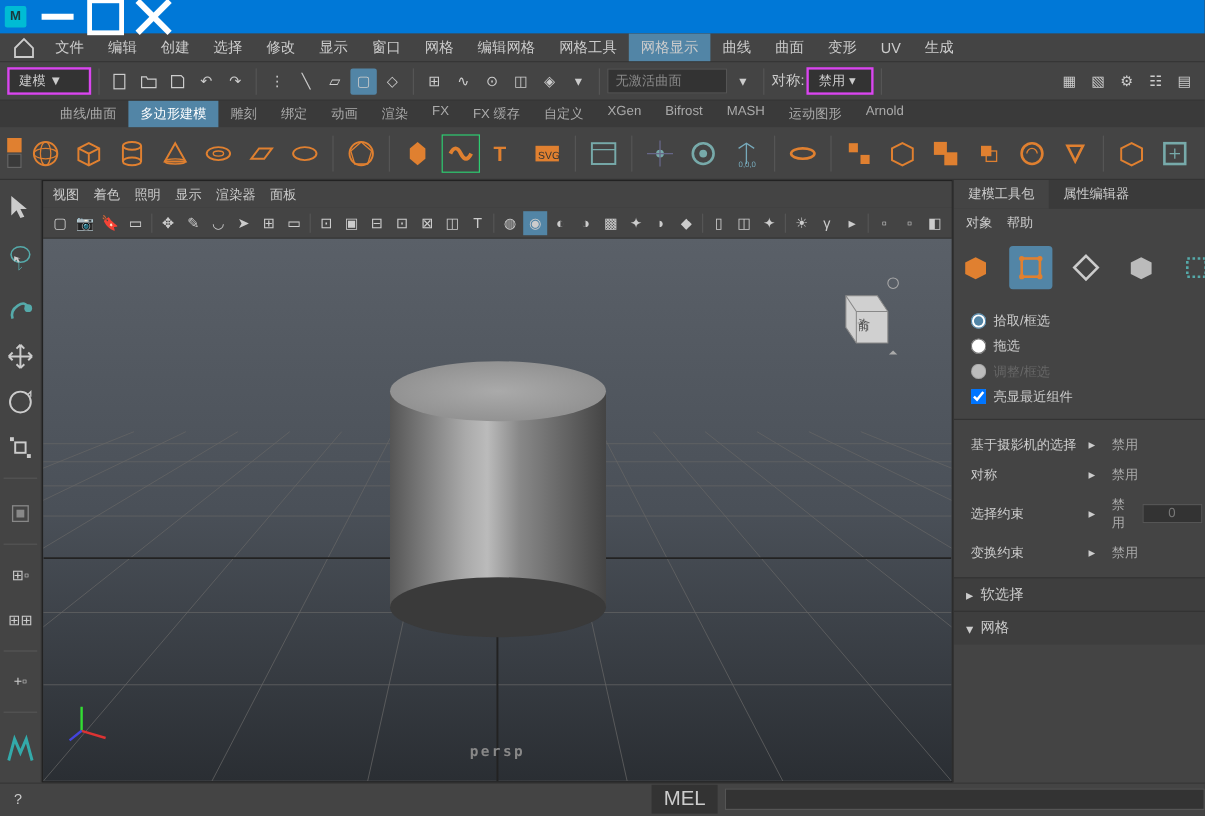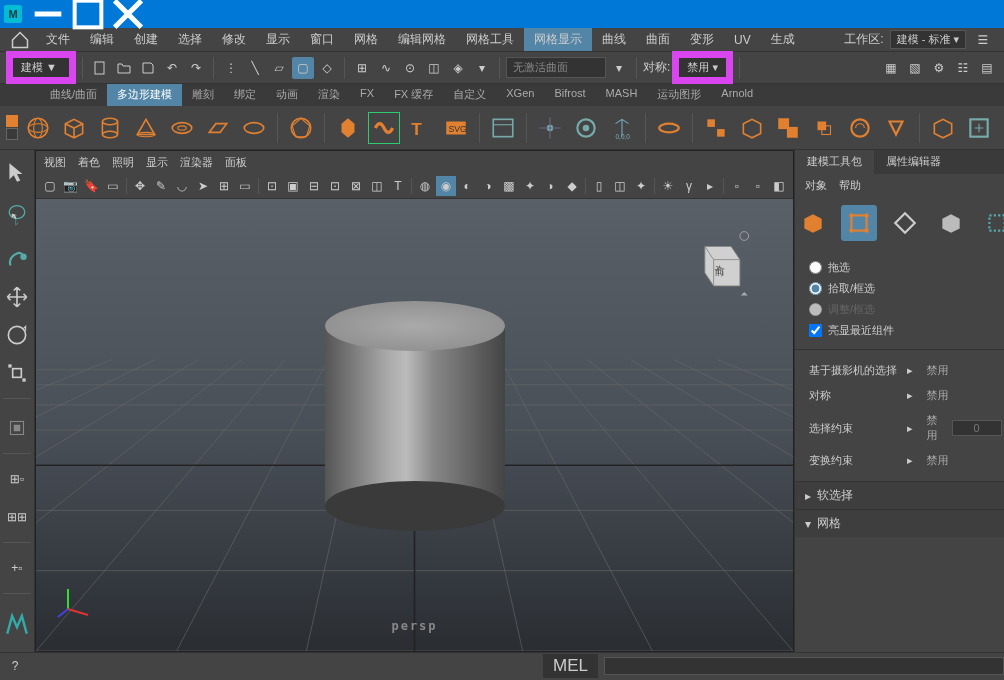--- a/index.html
+++ b/index.html
@@ -11,21 +11,21 @@
 .titlebar .win-btn { width: 40px; height: 28px; display: flex; align-items: center; justify-content: center; cursor: pointer; }
 
 .menubar { height: 24px; background: #444; display: flex; align-items: center; padding: 0 4px; border-bottom: 1px solid #333; }
 .menubar .home-icon { width: 20px; height: 20px; margin: 0 6px; }
 .menubar .menu-item { padding: 3px 10px; cursor: pointer; font-size: 12px; }
 .menubar .menu-item.active { background: #5285a6; }
 .workspace-group { margin-left: auto; display: flex; align-items: center; gap: 6px; padding-right: 6px; }
 .workspace-select { background: #333; border: 1px solid #555; color: #ccc; padding: 1px 6px; font-size: 11px; }
 
 .toolbar1 { height: 32px; background: #444; display: flex; align-items: center; padding: 0 6px; gap: 2px; border-bottom: 1px solid #333; }
-.tb-select { background: #333; border: 7px solid #d946ef; color: #ccc; padding: 2px 8px; font-size: 11px; min-width: 70px; }
+.tb-select { background: #333; border: 2px solid #d946ef; color: #ccc; padding: 2px 8px; font-size: 11px; min-width: 70px; }
 .tb-sep { width: 1px; height: 22px; background: #555; margin: 0 4px; }
 .tb-icon { width: 22px; height: 22px; display: flex; align-items: center; justify-content: center; cursor: pointer; border-radius: 2px; }
 .tb-icon svg { width: 16px; height: 16px; }
 .tb-input { background: #333; border: 1px solid #555; color: #888; padding: 2px 6px; font-size: 11px; min-width: 100px; }
 
 .shelf-tabs { display: flex; background: #3a3a3a; padding: 0 40px; height: 22px; }
 .shelf-tabs .sh-tab { padding: 3px 10px; font-size: 11px; color: #aaa; cursor: pointer; }
 .shelf-tabs .sh-tab.active { background: #5285a6; color: #fff; }
 
 .shelf-icons { height: 44px; background: #444; display: flex; align-items: center; padding: 0 6px; gap: 4px; border-bottom: 1px solid #333; }
@@ -122,25 +122,20 @@
   <span class="menu-item">窗口</span>
   <span class="menu-item">网格</span>
   <span class="menu-item">编辑网格</span>
   <span class="menu-item">网格工具</span>
   <span class="menu-item active">网格显示</span>
   <span class="menu-item">曲线</span>
   <span class="menu-item">曲面</span>
   <span class="menu-item">变形</span>
   <span class="menu-item">UV</span>
   <span class="menu-item">生成</span>
-  <div class="workspace-group">
-    <span>工作区:</span>
-    <div class="workspace-select"><span>建模 - 标准</span> ▾</div>
-    <div class="tb-icon">☰</div>
-  </div>
 </div>
 
 <div class="toolbar1">
   <div class="tb-select"><span>建模</span> ▼</div>
   <div class="tb-sep"></div>
   <div class="tb-icon">
       <svg viewBox="0 0 16 16">
         <rect x="3" y="2" width="9" height="12" fill="none" stroke="#ccc"></rect>
       </svg>
     </div>
@@ -560,26 +555,26 @@
           </svg>
         </div>
       <div class="mode-btn">
           <svg viewBox="0 0 24 24" width="26" height="26">
             <rect x="5" y="5" width="14" height="14" fill="none" stroke="#5aa" stroke-width="2" stroke-dasharray="2"></rect>
           </svg>
         </div>
     </div>
     <div class="rp-section">
       <label class="rp-radio">
+          <input type="radio" checked="" style=""> 
+          <span>拾取/框选</span>
+        </label>
+      <label class="rp-radio">
           <input type="radio" style=""> 
           <span>拖选</span>
-        </label>
-      <label class="rp-radio">
-          <input type="radio" checked="" style=""> 
-          <span>拾取/框选</span>
         </label>
       <label class="rp-radio" style="color:#666">
           <input type="radio" disabled="" style=""> 
           <span>调整/框选</span>
         </label>
       <label class="rp-check">
           <input type="checkbox" checked="" style=""> 
           <span>亮显最近组件</span>
         </label>
     </div>

